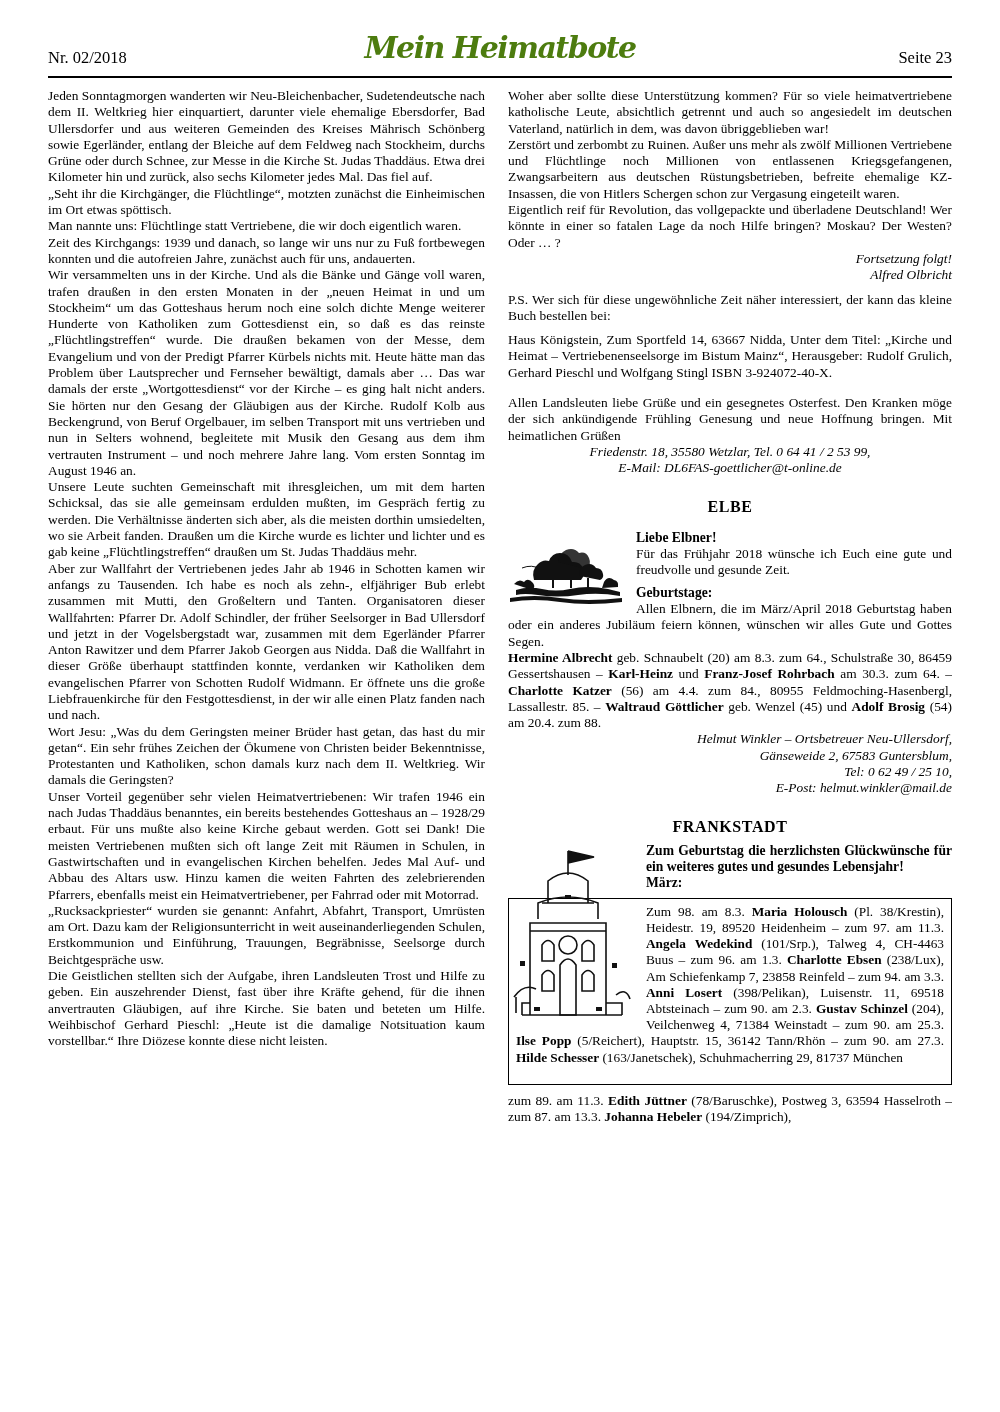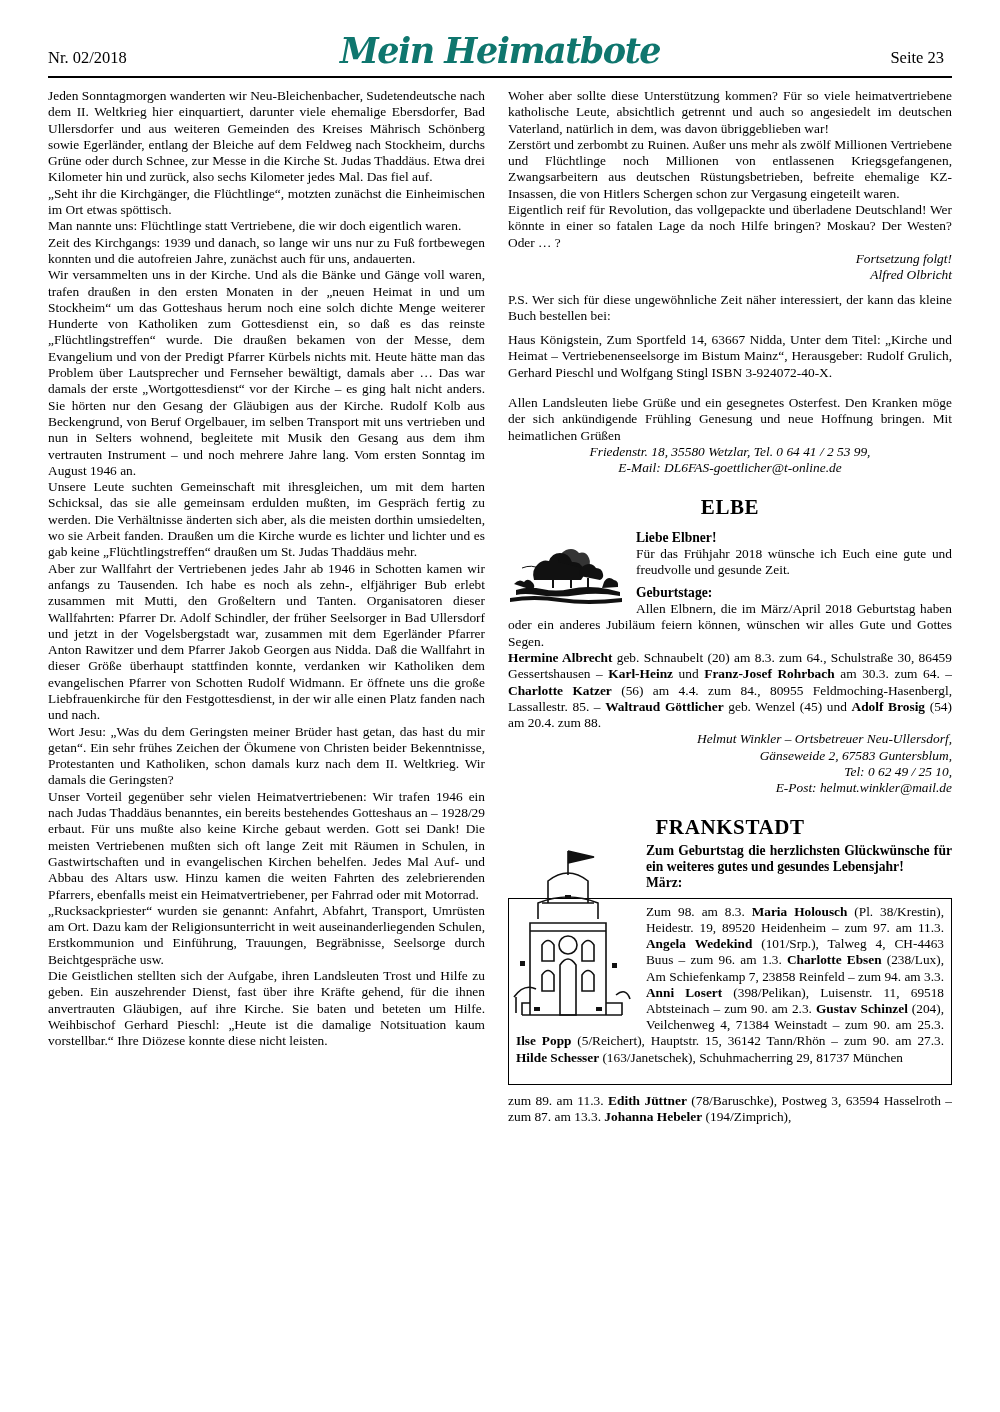--- a/index.html
+++ b/index.html
@@ -32,37 +32,37 @@
   }
   .mast-left {
     position: absolute;
     left: 0;
     top: 18px;
     font-size: 16.5px;
     font-family: "Liberation Serif", serif;
   }
   .mast-right {
     position: absolute;
-    right: 8px;
+    right: 0;
     top: 18px;
     font-size: 16.5px;
     text-align: right;
   }
   .mast-logo {
     position: absolute;
     left: 50%;
     transform: translateX(-50%);
     top: 0px;
     font-family: "DejaVu Serif", serif;
     font-weight: bold;
     font-style: italic;
-    font-size: 35px;
+    font-size: 30px;
     letter-spacing: -1.5px;
     white-space: nowrap;
-    color: #0f766e;
+    color: #4d7c0f;
   }
   .rule {
     position: absolute;
     left: 48px;
     top: 76px;
     width: 904px;
     height: 1.6px;
     background: #000;
   }
   
@@ -94,21 +94,21 @@
     margin-top: 1px;
   }
   .center { text-align: center; }
   .italic { font-style: italic; }
   .gap-s { height: 8px; }
   .gap-m { height: 14px; }
   .gap-l { height: 22px; }
   
   .sec-title {
     font-weight: bold;
-    font-size: 21px;
+    font-size: 16px;
     text-align: center;
     letter-spacing: 0.6px;
     margin: 0;
   }
   .sub-bold {
     font-weight: bold;
     font-size: 13.6px;
   }
   
   .elbe-block {

